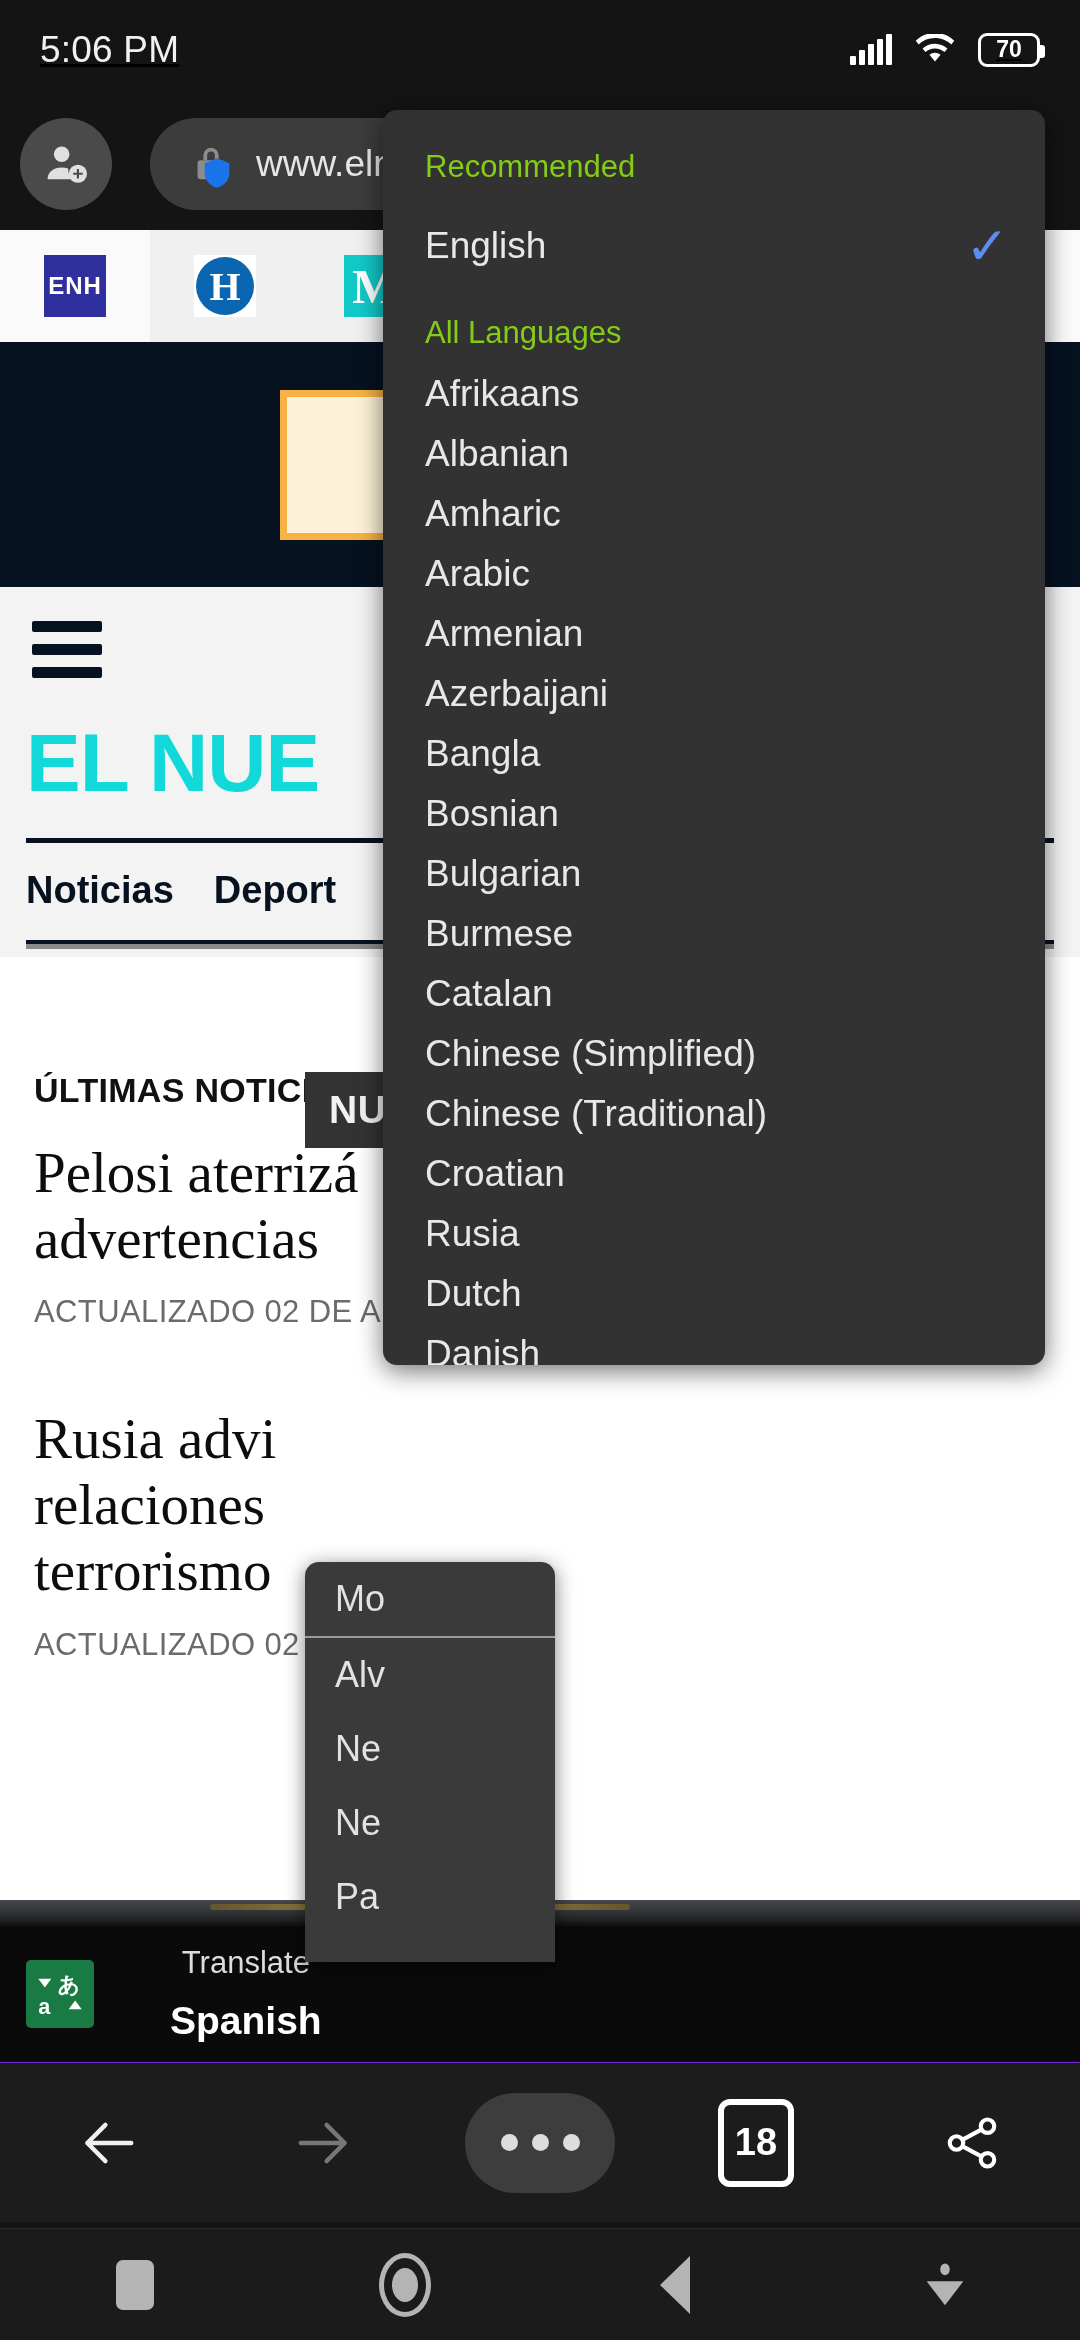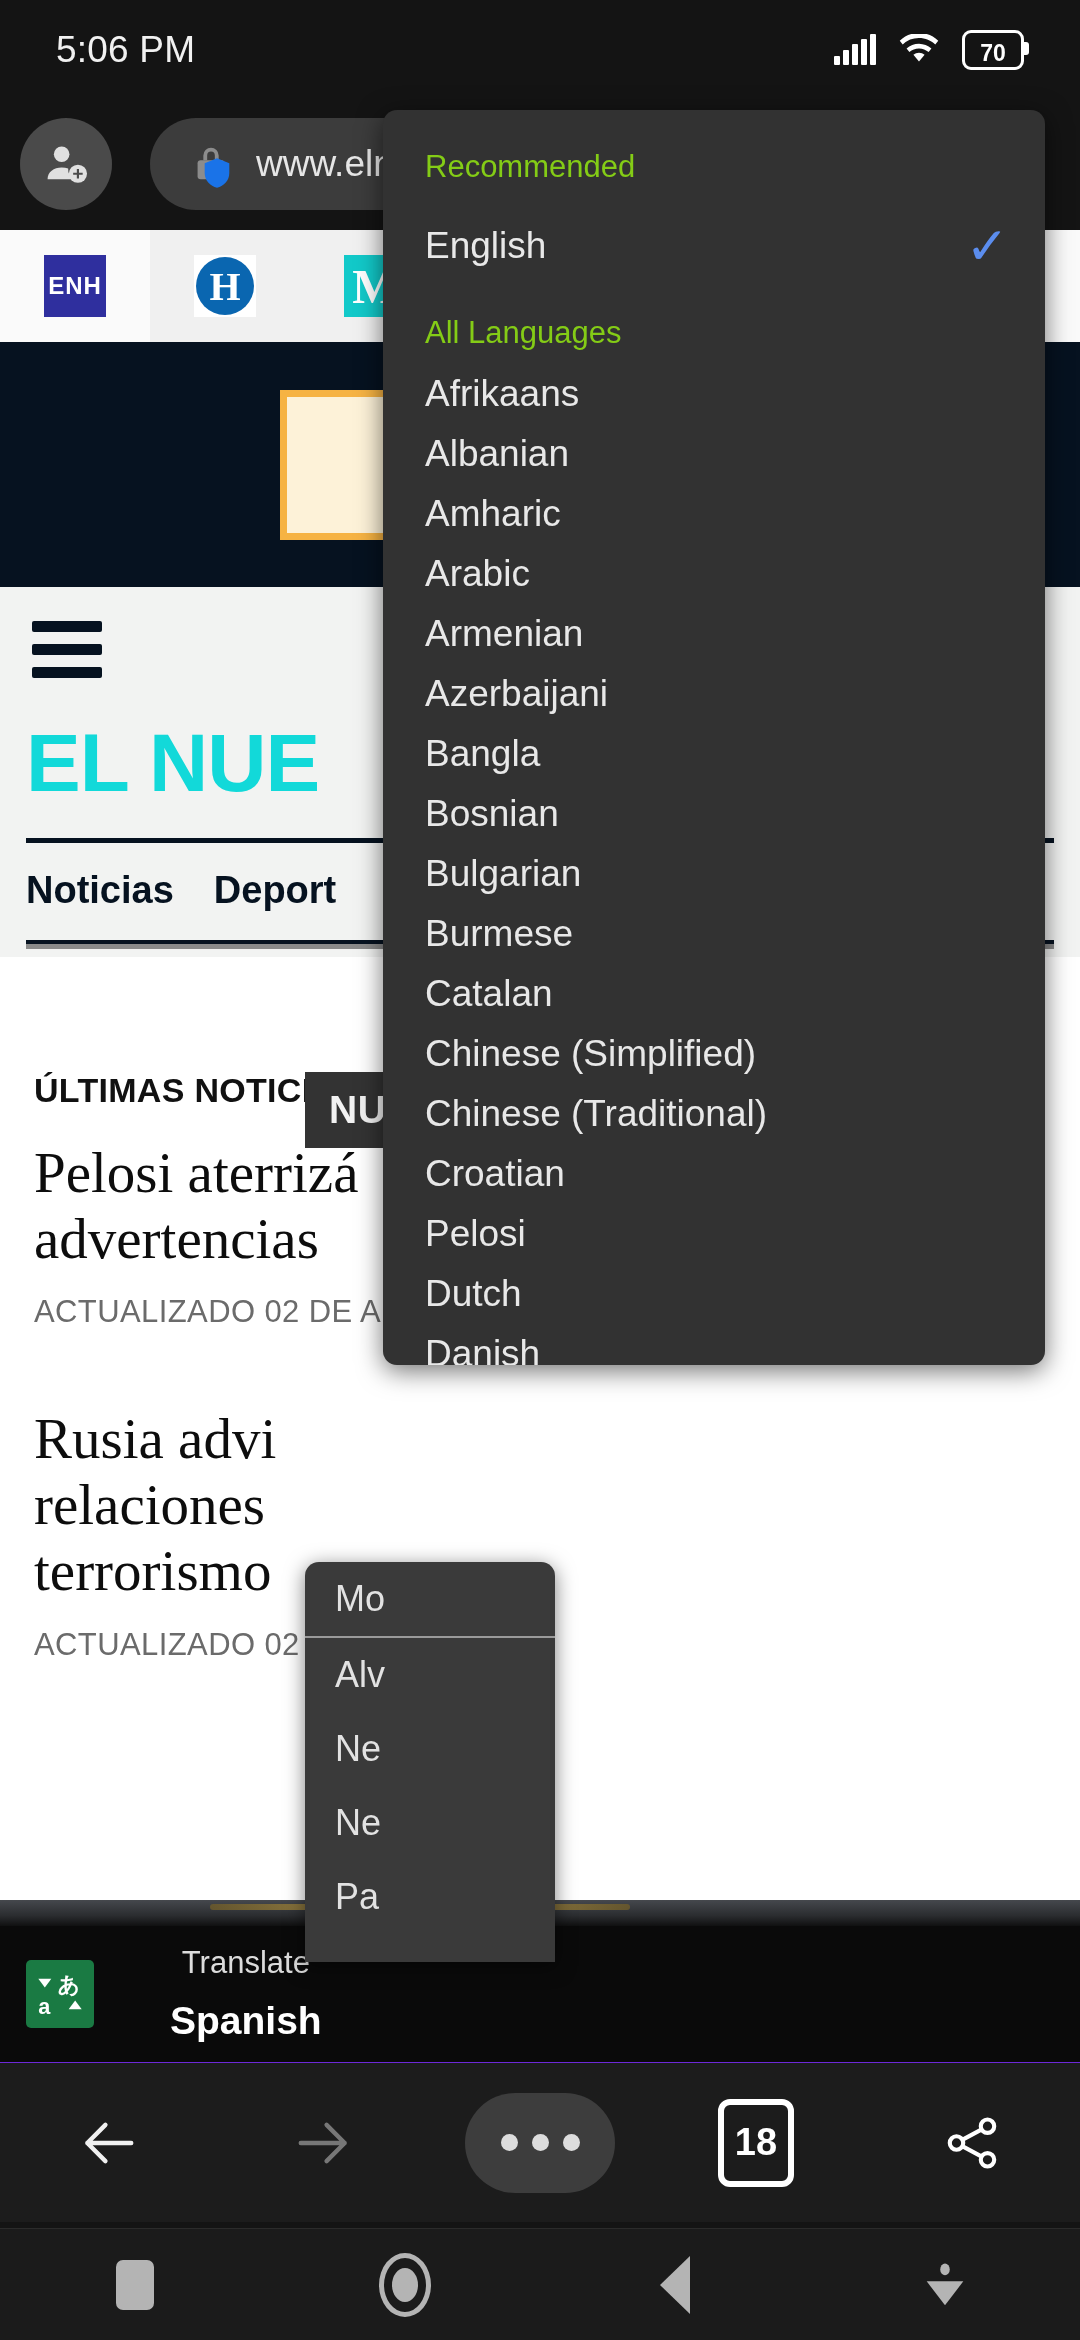--- a/index.html
+++ b/index.html
@@ -11,34 +11,34 @@
   }
   #screen{
     position:relative; width:1080px; height:2340px;
     background:#141414; overflow:hidden;
   }
 
   
   .statusbar{
     position:absolute; left:0; top:0; width:1080px; height:100px;
     background:#141414; display:flex; align-items:center;
-    justify-content:space-between; padding:0 56px;
+    justify-content:space-between; padding:0 40px;text-decoration:underline;
   }
   .status-time{ color:#f1f1f1; font-size:37px; letter-spacing:.2px; }
   .status-icons{ display:flex; align-items:center; gap:22px; }
   .sig{ display:flex; align-items:flex-end; gap:3px; height:30px; }
   .sig i{ display:block; width:6px; background:#fff; border-radius:1px; }
   .sig i:nth-child(1){height:9px}
   .sig i:nth-child(2){height:15px}
   .sig i:nth-child(3){height:21px}
   .sig i:nth-child(4){height:26px}
   .sig i:nth-child(5){height:31px}
   .batt{
-    width:62px;height:40px;border:3px solid #fff;border-radius:9px;
-    display:flex;align-items:flex-end;justify-content:center;position:relative;
+    width:62px;height:34px;border:3px solid #fff;border-radius:9px;
+    display:flex;align-items:flex-start;justify-content:center;position:relative;
   }
   .batt:after{content:"";position:absolute;right:-8px;top:9px;width:5px;height:13px;background:#fff;border-radius:0 3px 3px 0;}
   .batt span{color:#fff;font-size:23px;font-weight:600;}
 
   
   .browser-top{
     position:absolute; left:0; top:100px; width:1080px; height:130px;
     background:#141414;
   }
   .acct-btn{
@@ -427,21 +427,21 @@
     <div class="lang-row">
       <span class="lang-label">Chinese (Simplified)</span>
     </div>
     <div class="lang-row">
       <span class="lang-label">Chinese (Traditional)</span>
     </div>
     <div class="lang-row">
       <span class="lang-label">Croatian</span>
     </div>
     <div class="lang-row">
-      <span class="lang-label">Pelosi</span>
+      <span class="lang-label">Rusia</span>
     </div>
     <div class="lang-row">
       <span class="lang-label">Dutch</span>
     </div>
     <div class="lang-row">
       <span class="lang-label">Danish</span>
     </div>
 
   </div>
 

